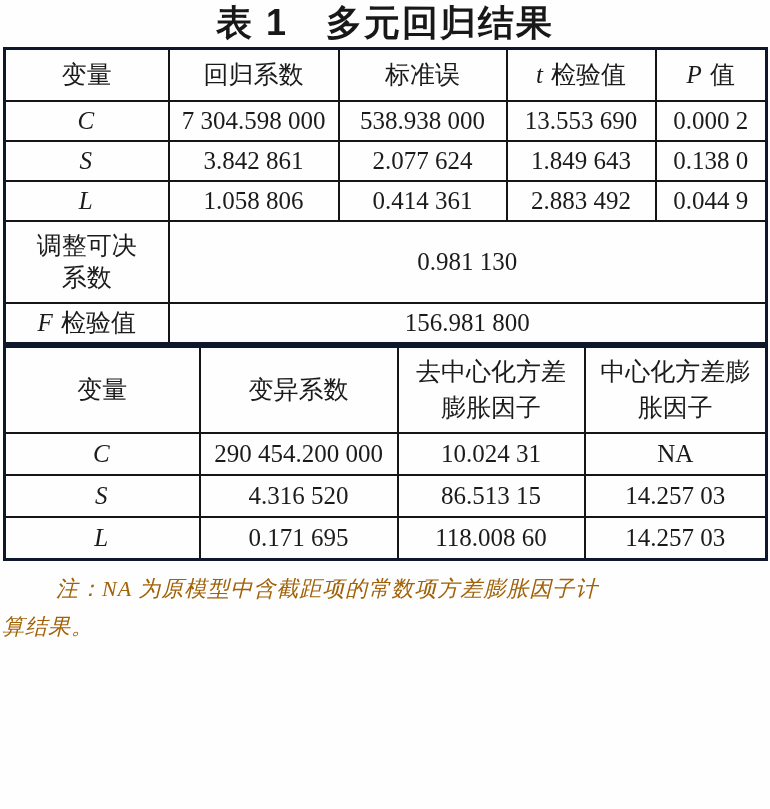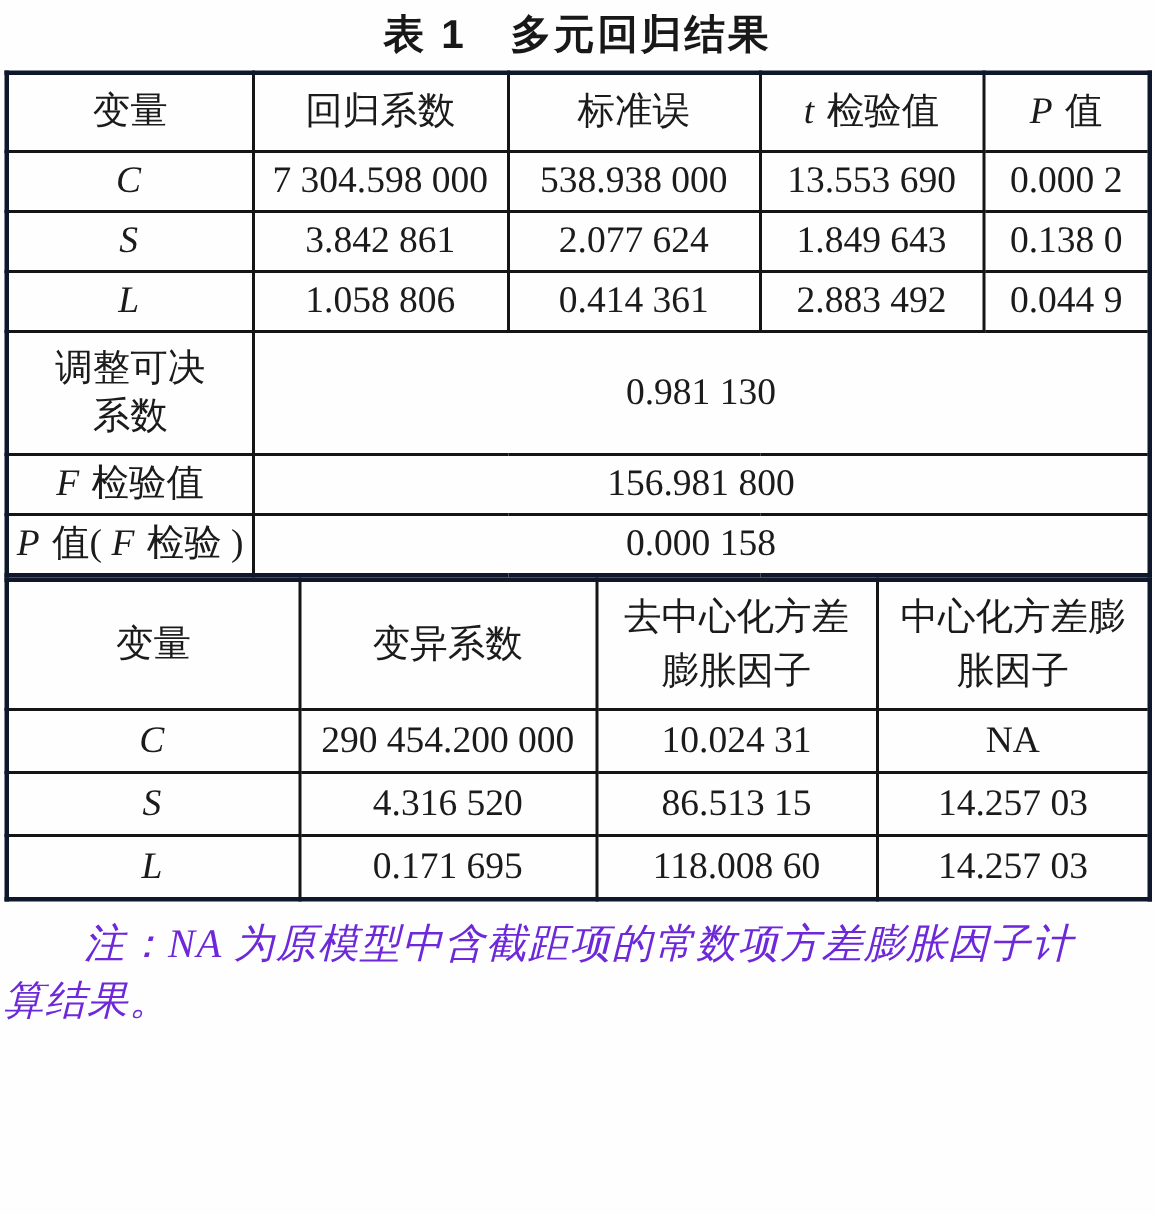--- a/index.html
+++ b/index.html
@@ -10,21 +10,21 @@
   }
   .page {
     width: 770px; height: 809px;
     color: #1a1a1a;
     font-family: "Liberation Serif", "DejaVu Serif", serif;
   }
   .table-title {
     text-align: center;
     font-family: "Liberation Sans", "DejaVu Sans", sans-serif;
     font-weight: 700;
-    font-size: 27px;
+    font-size: 36px;
     letter-spacing: 2px;
     color: #181818;
     padding: 8px 0 9px 0;
     line-height: 30px;
   }
   table {
     border-collapse: collapse;
     table-layout: fixed;
     margin-left: 3px;
     width: 762px;
@@ -48,24 +48,24 @@
   .t2 tr.hdr th { height: 84px; line-height: 36px; }
   .t2 td        { height: 40px; }
   i.v {
     font-style: italic;
     font-family: "Liberation Serif", "DejaVu Serif", serif;
     padding-right: 2px;
   }
   .footnote {
     margin: 9px 4px 0 2px;
     font-style: italic;
-    font-size: 27px;
+    font-size: 22px;
     line-height: 38px;
     letter-spacing: 1px;
-    color: #6d28d9;
+    color: #a16207;
     text-indent: 54px;
   }
 </style>
 </head>
 <body>
 
 <div class="page">
 
   <div class="table-title">表 1　多元回归结果</div>
 
@@ -107,24 +107,20 @@
           <td>0.044 9</td>
         </tr>
         <tr class="tall">
           <td>调整可决<br>系数</td>
           <td colspan="4">0.981 130</td>
         </tr>
         <tr>
           <td><i class="v">F</i> 检验值</td>
           <td colspan="4">156.981 800</td>
         </tr>
-        <tr>
-          <td><i class="v">P</i> 值( <i class="v">F</i> 检验 )</td>
-          <td colspan="4">0.000 158</td>
-        </tr>
       </tbody>
   </table>
 
 
   <table class="t2">
     <colgroup>
         <col style="width: 195px;">
         <col style="width: 198px;">
         <col style="width: 187px;">
         <col style="width: 182px;">

